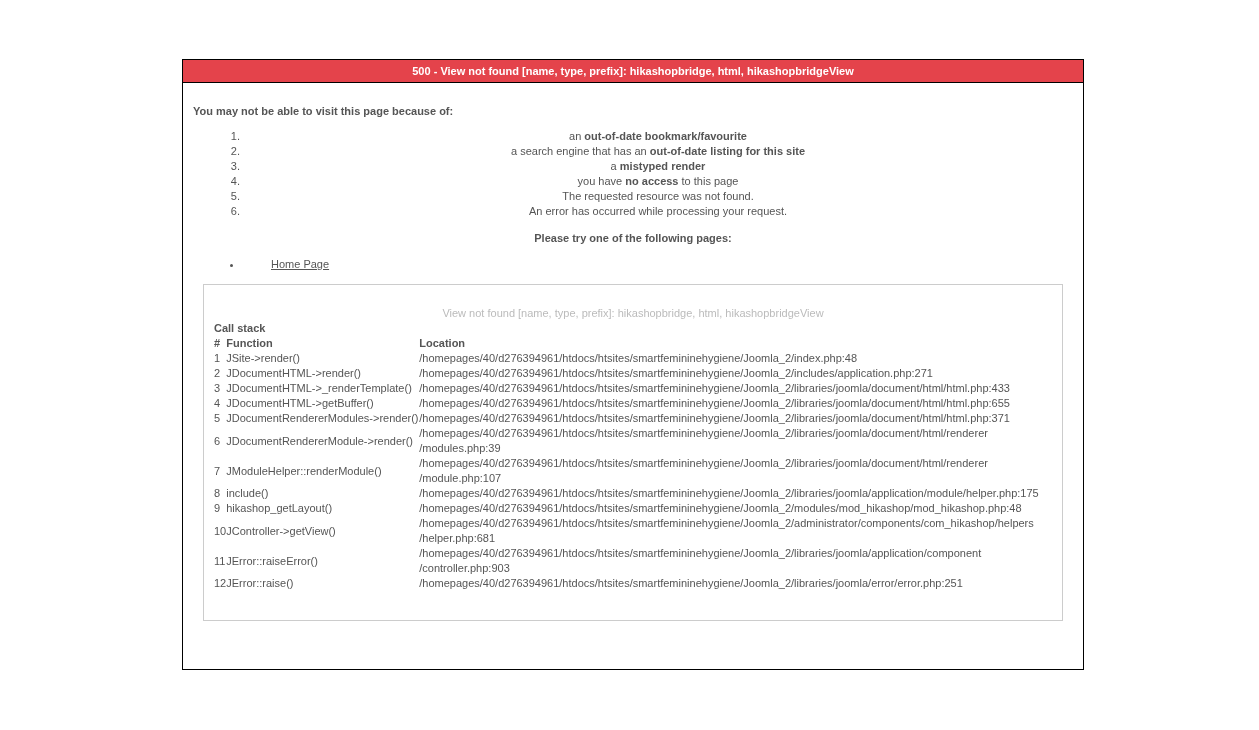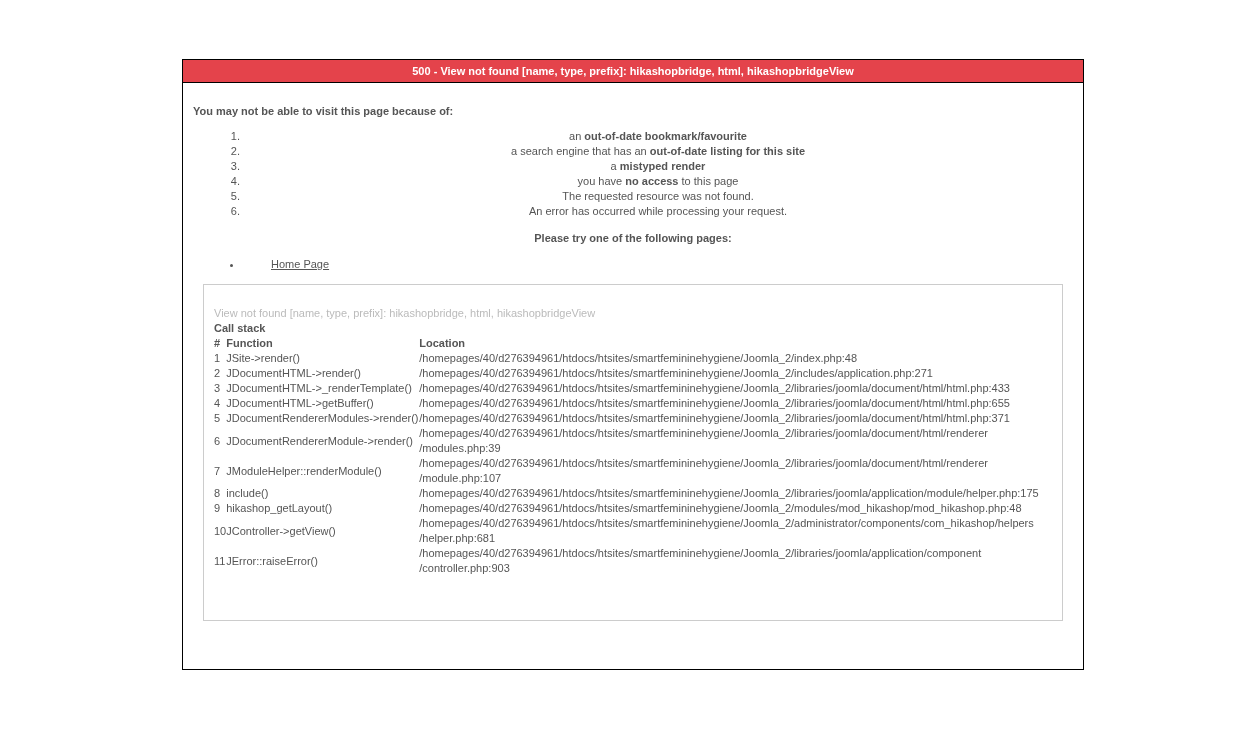--- a/index.html
+++ b/index.html
@@ -22,21 +22,21 @@
     ol.reasons li { line-height: 15px; padding-left: 0px; }
     .heading2 { font-weight: bold; margin: 12px 0 0 0; line-height: 15px; text-align: center; }
     ul.pages { margin: 11px 0 0 0; padding-left: 50px; list-style: disc; }
     ul.pages li { line-height: 15px; }
     ul.pages a { color: #555; text-decoration: underline; margin-left: 28px; }
     .persist { margin: 11px 0 0 0; line-height: 15px; }
     .error-box {
       margin: 12px 10px 0 10px; border: 1px solid #cccccc; padding: 0 10px;
       height: 337px; box-sizing: border-box;
     }
-    .error-msg { color: #bbbbbb; margin-top: 21px; line-height: 15px; }
+    .error-msg { color: #bbbbbb; margin-top: 21px; line-height: 15px; text-align: center; }
     .callstack-title { font-weight: bold; margin-top: 0; line-height: 15px; }
     table.stack { border-collapse: collapse; font-size: 11px; color: #555; }
     table.stack td, table.stack th { padding: 0; vertical-align: middle; line-height: 15px; text-align: left; }
     table.stack th { font-weight: bold; }
     .c-num { width: 12px; }
     .c-fn { width: 193px; }
     .c-loc { width: 620px; }
   </style>
 </head>
 <body>
@@ -143,17 +143,24 @@
               </td>
             </tr>
             <tr>
               <td>11</td>
               <td>JError::raiseError()</td>
               <td>
                 <div>/homepages/40/d276394961/htdocs/htsites/smartfemininehygiene/Joomla_2/libraries/joomla/application/component</div>
                 <div>/controller.php:903</div>
               </td>
             </tr>
+            <tr>
+              <td>12</td>
+              <td>JError::raise()</td>
+              <td>
+                <div>/homepages/40/d276394961/htdocs/htsites/smartfemininehygiene/Joomla_2/libraries/joomla/error/error.php:251</div>
+              </td>
+            </tr>
           </tbody>
       </table>
     </div>
   </div>
 </div>
 
 </body></html>

